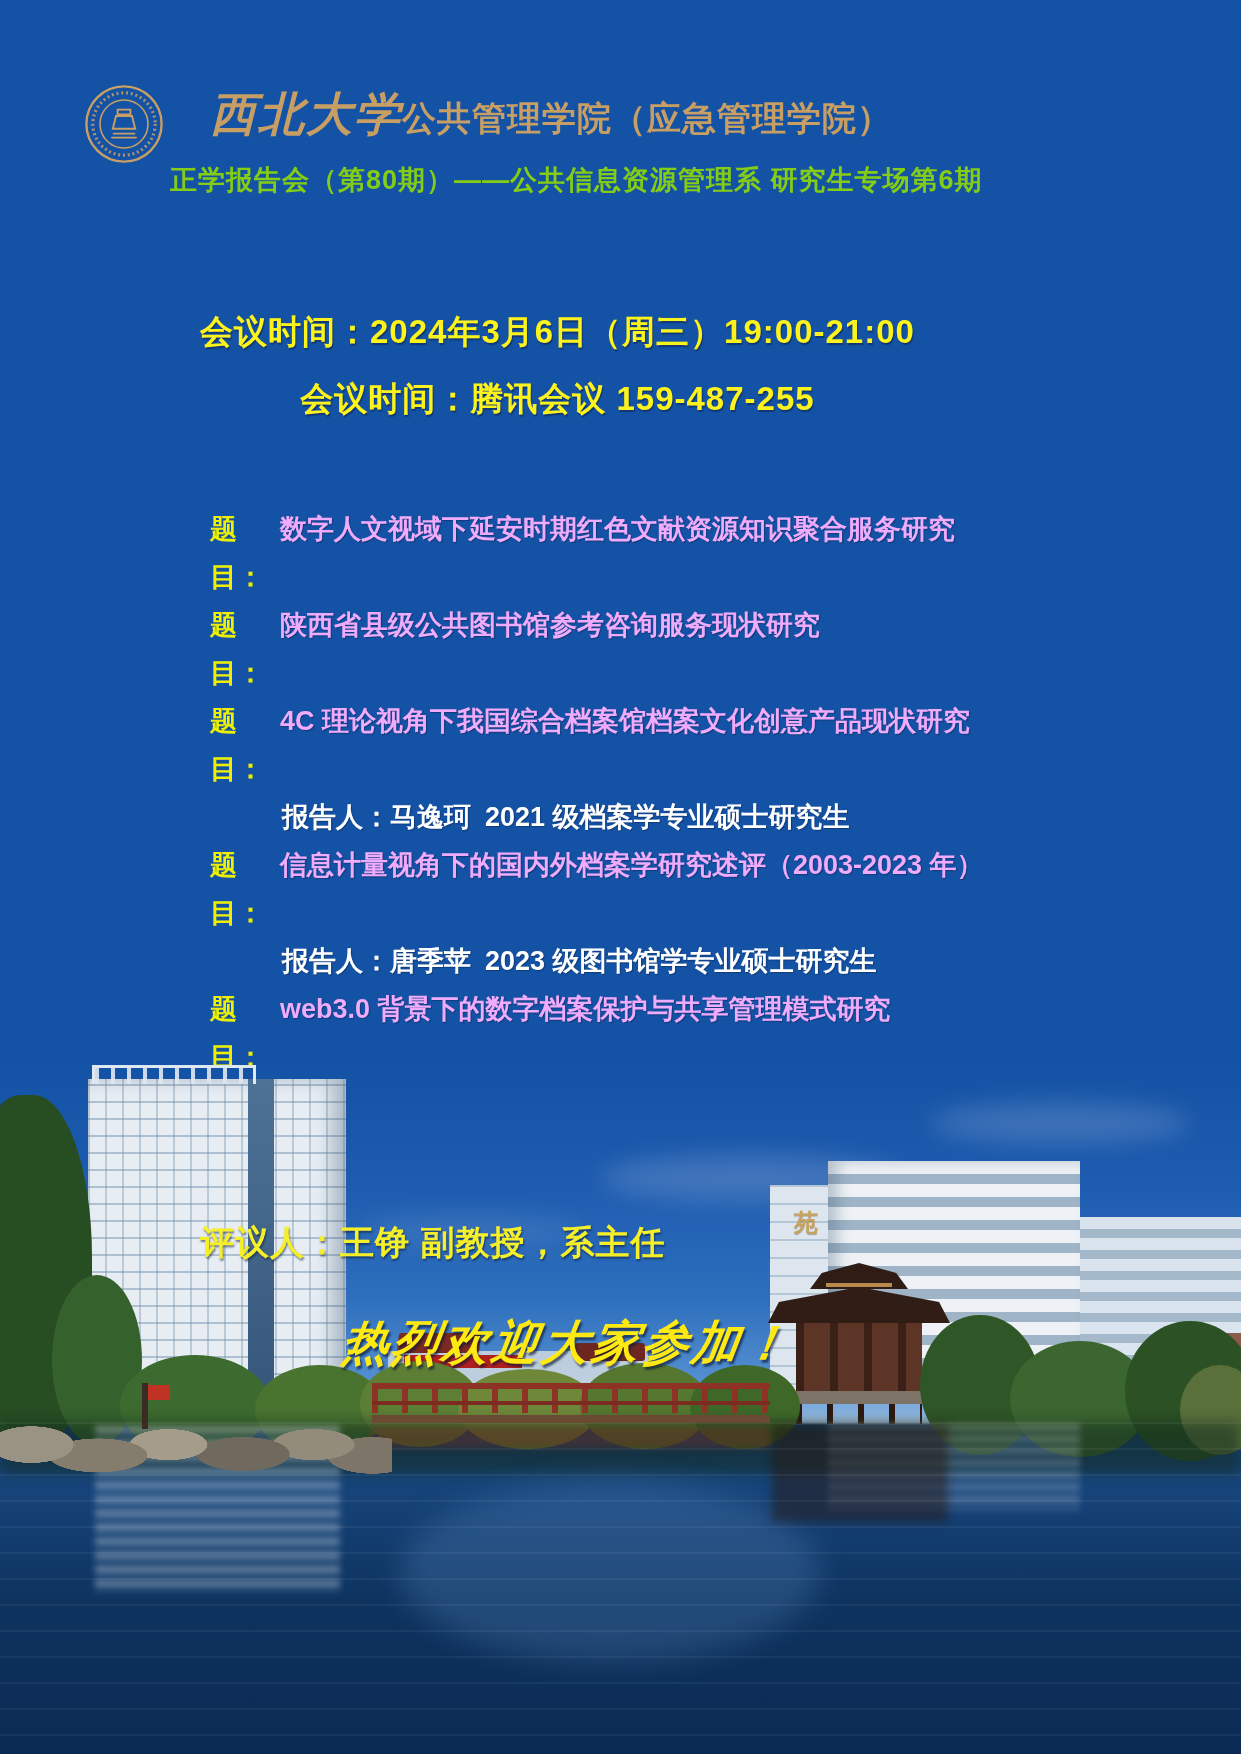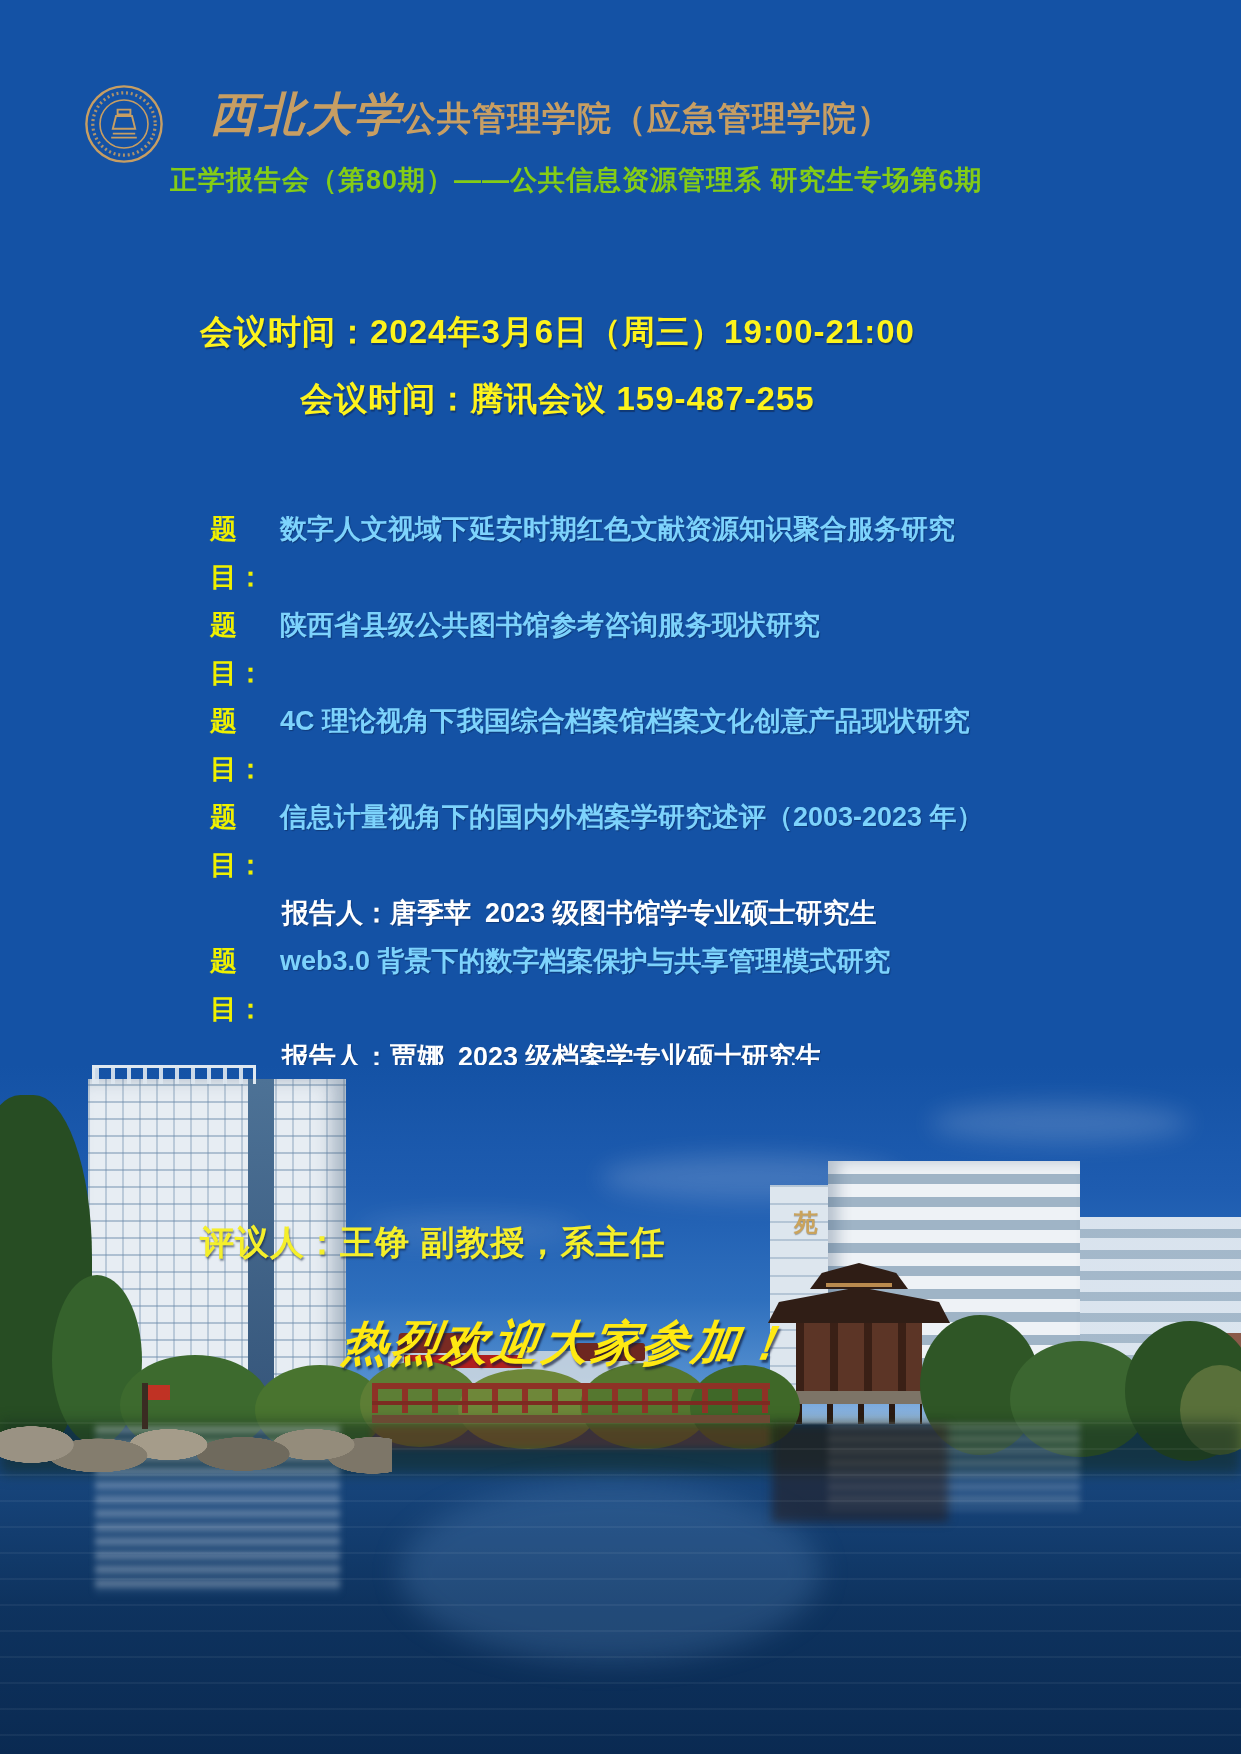--- a/index.html
+++ b/index.html
@@ -15,21 +15,21 @@
   .hdr-cn .school{font-family:"DejaVu Serif", serif; font-weight:bold; font-size:34px; letter-spacing:1px;}
   .hdr-en{position:absolute; left:172px; top:144px; color:#bb9256; font-size:13px; font-weight:bold; letter-spacing:.4px; white-space:pre;}
   .series{position:absolute; left:170px; top:162px; color:#84cc16; font-size:27px; font-weight:bold; letter-spacing:1px; white-space:nowrap;}
   
   .meeting{position:absolute; left:200px; top:310px; color:#fdf31c; font-weight:bold; font-size:33px;}
   .meeting .m-line{margin-bottom:22px; white-space:nowrap; text-shadow:1px 2px 1px rgba(10,25,60,.45); letter-spacing:1px;text-align:center;}
   
   .topics{position:absolute; left:210px; top:505px; width:880px; font-size:27px; font-weight:bold; line-height:48px;}
   .topic-row{display:flex;}
   .t-label{flex:0 0 70px; color:#eef000;}
-  .t-title{width:782px; color:#7dd3fc; text-shadow:1px 1px 1px rgba(10,25,60,.4);}
+  .t-title{width:782px; color:#f0abfc; text-shadow:1px 1px 1px rgba(10,25,60,.4);}
   .presenter-row{padding-left:72px; color:#ffffff; white-space:nowrap; text-shadow:1px 1px 1px rgba(10,25,60,.4);}
   .p-name{margin-right:14px;}
   
   .reviewer{position:absolute; left:200px; top:1220px; color:#f5ef2a; font-size:34px; font-weight:bold; z-index:30; white-space:nowrap; text-shadow:1px 2px 2px rgba(10,25,60,.55); letter-spacing:1px;}
   .welcome{position:absolute; left:342px; top:1312px; color:#ffe912; font-size:47px; font-weight:bold; font-style:italic; transform:skewX(-8deg); letter-spacing:3px; z-index:30; white-space:nowrap; text-shadow:2px 3px 2px rgba(15,25,55,.65);}
   
   .photo{position:absolute; left:0; top:1065px; width:1241px; height:689px; overflow:hidden;
     background:linear-gradient(to bottom,#1452a5 0%, #1e5cb0 18%, #2e6fbd 34%, #5590d0 46%, #8ab4e2 50.5%, #aecfee 51.8%, #123e72 52.3%, #17457c 60%, #0e335f 78%, #0a2a52 100%);}
   .photo *{position:absolute;}
   .cloud{background:rgba(255,255,255,.16); border-radius:50%; filter:blur(12px);}
@@ -151,20 +151,23 @@
         <span class="t-label">题目：</span>
         <span class="t-title">陕西省县级公共图书馆参考咨询服务现状研究</span>
       </div>
     </div>
 
     <div class="topic">
       <div class="topic-row">
         <span class="t-label">题目：</span>
         <span class="t-title">4C 理论视角下我国综合档案馆档案文化创意产品现状研究</span>
       </div>
+      <div class="presenter-row">
+        <span class="p-label">报告人：</span><span class="p-name">马逸珂</span><span class="p-info">2021 级档案学专业硕士研究生</span>
+      </div>
     </div>
 
     <div class="topic">
       <div class="topic-row">
         <span class="t-label">题目：</span>
         <span class="t-title">信息计量视角下的国内外档案学研究述评（2003-2023 年）</span>
       </div>
       <div class="presenter-row">
         <span class="p-label">报告人：</span><span class="p-name">唐季苹</span><span class="p-info">2023 级图书馆学专业硕士研究生</span>
       </div>

